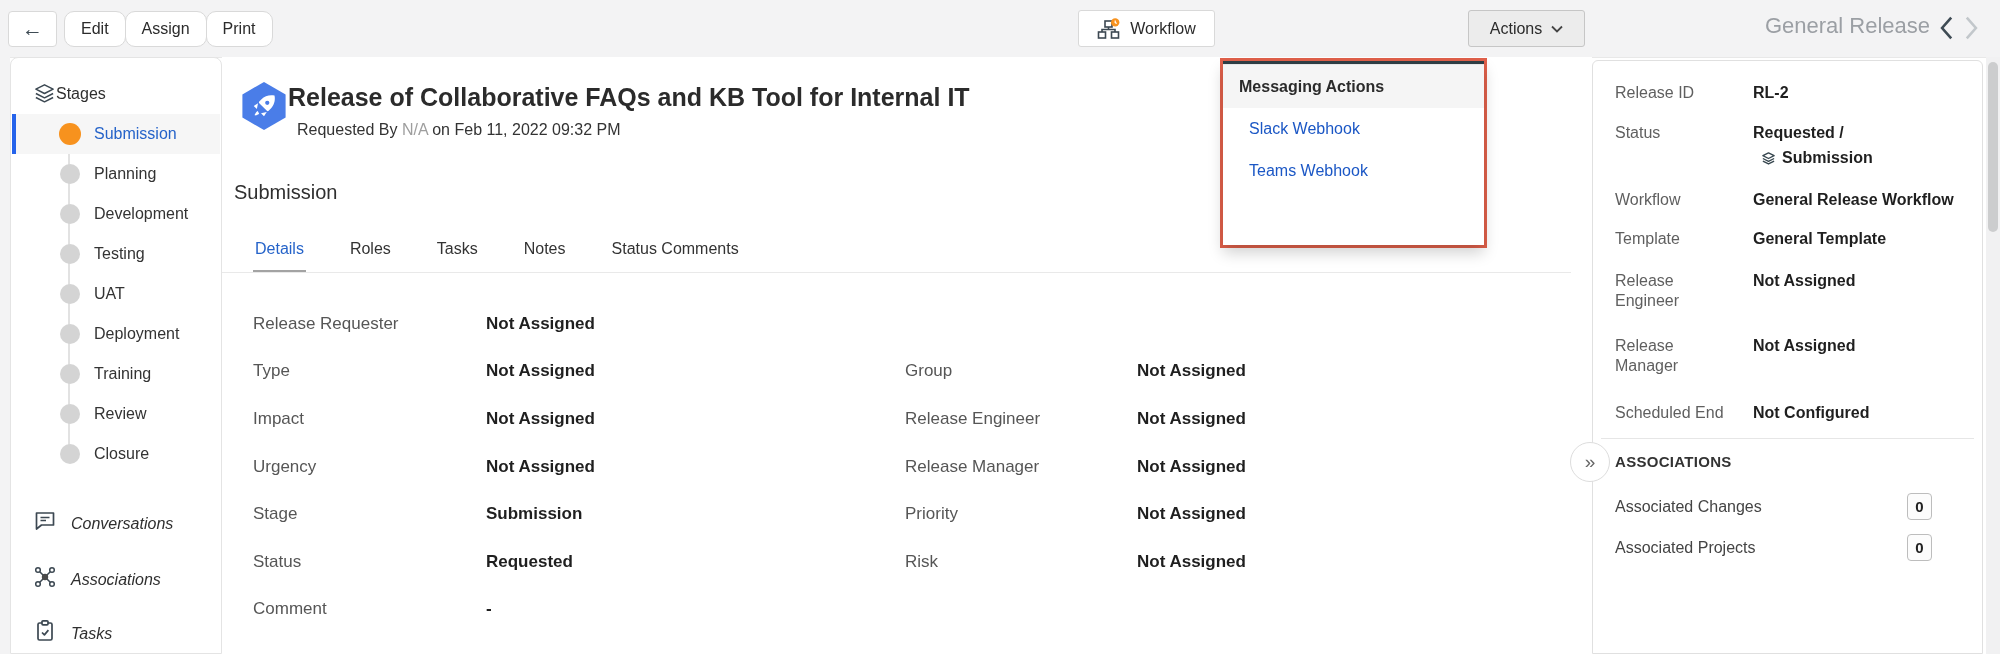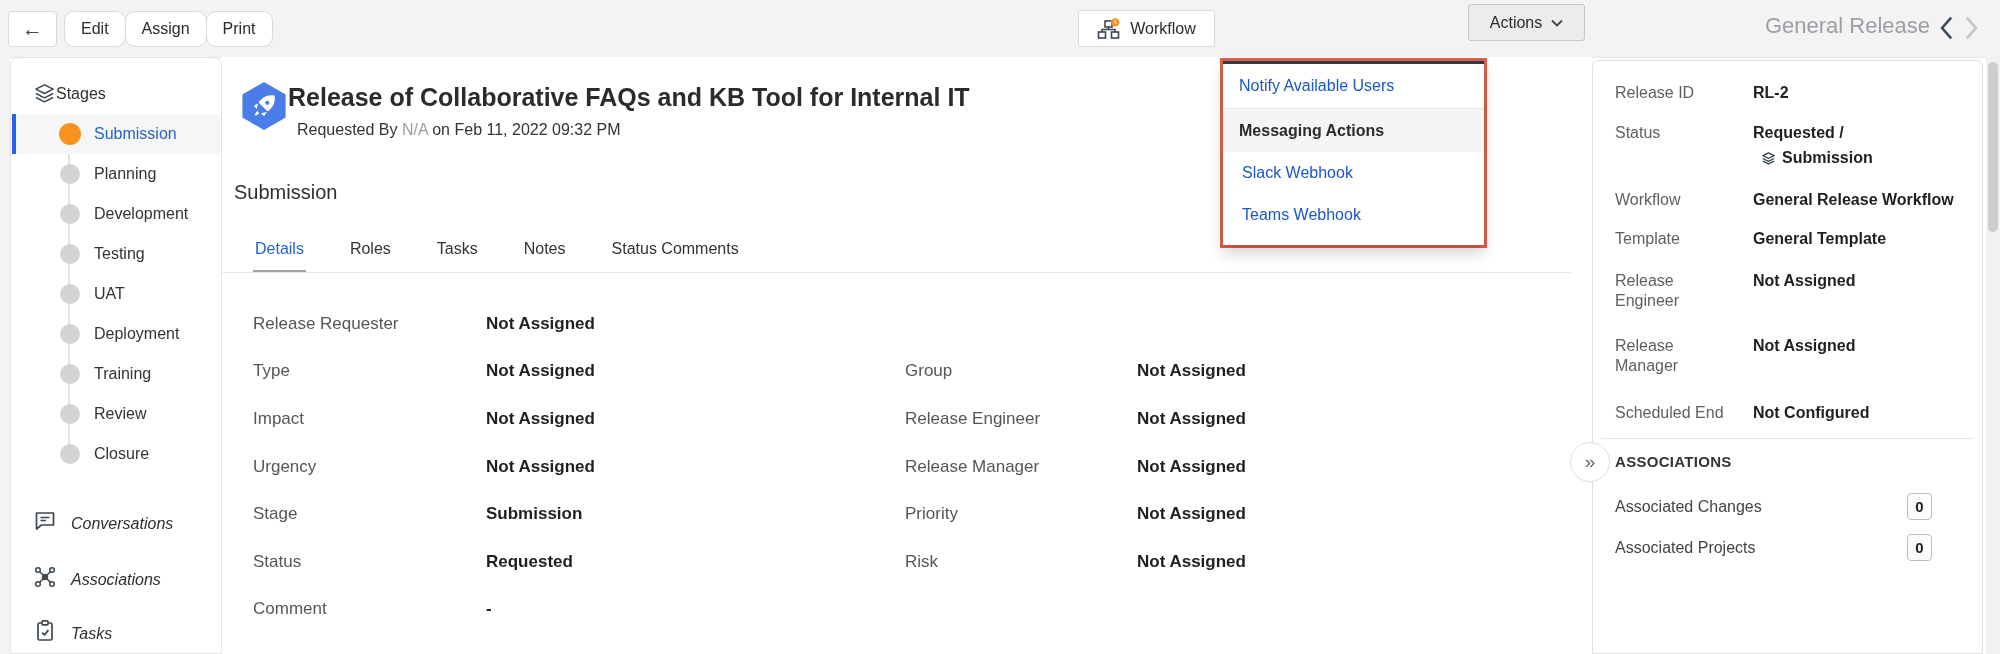--- a/index.html
+++ b/index.html
@@ -8,21 +8,21 @@
 
   
   .topbar { position:absolute; left:0; top:0; width:2000px; height:57px; background:#f3f3f4; z-index:5; }
   .tb-btn { background:#fff; border:1px solid #d9d9d9; border-radius:3px; font-size:16px; color:#2b2b2b;
             display:flex; align-items:center; justify-content:center; cursor:pointer; }
   .back-btn { position:absolute; left:8px; top:11px; width:49px; height:36px; border-radius:4px; font-size:21px; color:#3e4b54; }
   .btn-group { position:absolute; left:65px; top:11px; display:flex; }
   .btn-group .tb-btn { height:36px; padding:0 16px; margin-left:-1px; border-radius:10px; }
   .wf-btn { position:absolute; left:1078px; top:10px; width:137px; height:37px; gap:9px; }
   .custom-btn { position:absolute; left:1219px; top:10px; width:242px; height:37px; background:#ececec; border-color:#b9b9b9; gap:9px; }
-  .actions-btn { position:absolute; left:1468px; top:4px; width:117px; height:37px; background:#ececec; border-color:#c6c6c6; gap:9px; }
+  .actions-btn { position:absolute; left:1468px; top:10px; width:117px; height:37px; background:#ececec; border-color:#c6c6c6; gap:9px; }
   .nav-title { position:absolute; left:1730px; top:13px; width:200px; text-align:right; font-size:22px; color:#9b9fa4; }
   .nav-chevron { position:absolute; top:15px; }
   .nav-prev { left:1938px; } .nav-next { left:1964px; }
 
   
   .content-bg { position:absolute; left:10px; top:57px; width:1976px; height:597px; background:#fff; border-top:1px solid #e8e8e8; }
 
   
   .sidebar { position:absolute; left:10px; top:57px; width:212px; height:597px; background:#fff;
              border:1px solid #e4e4e4; border-radius:8px 8px 0 0; z-index:6; }
@@ -59,21 +59,21 @@
   .col-right .flabel { left:683px; } .col-right .fvalue { left:915px; }
 
   
   .annotation-box { position:absolute; left:1220px; top:58px; width:267px; height:190px;
                     border:3px solid #e0604a; z-index:70; background:transparent; }
   .dropdown { position:absolute; left:0; top:0; width:261px; height:184px; background:#fff;
               border-top:3px solid #2e3d44; box-shadow:0 8px 14px rgba(0,0,0,0.18); }
   .menu-link { height:44px; line-height:44px; padding-left:16px; font-size:16px; color:#1b57c5; cursor:pointer; }
   .menu-header { height:44px; line-height:44px; padding-left:16px; font-size:16px; font-weight:700; color:#2b2b2b;
                  background:#f5f5f5; border-top:1px solid #e8e8e8; }
-  .menu-sub { height:42px; line-height:42px; padding-left:19px; font-size:16px; color:#1b57c5; cursor:pointer; }
+  .menu-sub { height:42px; line-height:42px; padding-left:26px; font-size:16px; color:#1b57c5; cursor:pointer; }
 
   
   .panel { position:absolute; left:1592px; top:60px; width:391px; height:594px; background:#fff;
            border:1px solid #e0e0e0; border-radius:6px 6px 0 0; z-index:6; }
   .prow { position:absolute; font-size:16px; line-height:20px; }
   .prow .plabel { position:absolute; left:22px; width:114px; color:#5f5f5f; }
   .prow .pvalue { position:absolute; left:160px; width:224px; font-weight:700; color:#1f1f1f; }
   .status-line2 { position:absolute; left:168px; top:25px; display:flex; align-items:center; gap:6px; font-weight:700; color:#1f1f1f; }
   .panel-sep { position:absolute; left:8px; top:377px; width:373px; height:1px; background:#e6e6e6; }
   .assoc-heading { position:absolute; left:22px; top:392px; font-size:15px; font-weight:700; letter-spacing:0.3px; color:#333; }
@@ -311,21 +311,20 @@
     <div class="fvalue">Not Assigned</div>
   </div>
   <div class="frow col-right" style="top:494px">
     <div class="flabel">Risk</div>
     <div class="fvalue">Not Assigned</div>
   </div>
 </div>
 
 <div class="annotation-box">
   <div class="dropdown">
-    <div class="menu-link">Notify Available Users</div>
     <div class="menu-header">Messaging Actions</div>
     <div class="menu-sub">Slack Webhook</div>
     <div class="menu-sub">Teams Webhook</div>
   </div>
 </div>
 
 <div class="panel">
   <div class="prow" style="top:22px">
     <div class="plabel">Release ID</div>
     <div class="pvalue">RL-2</div>

